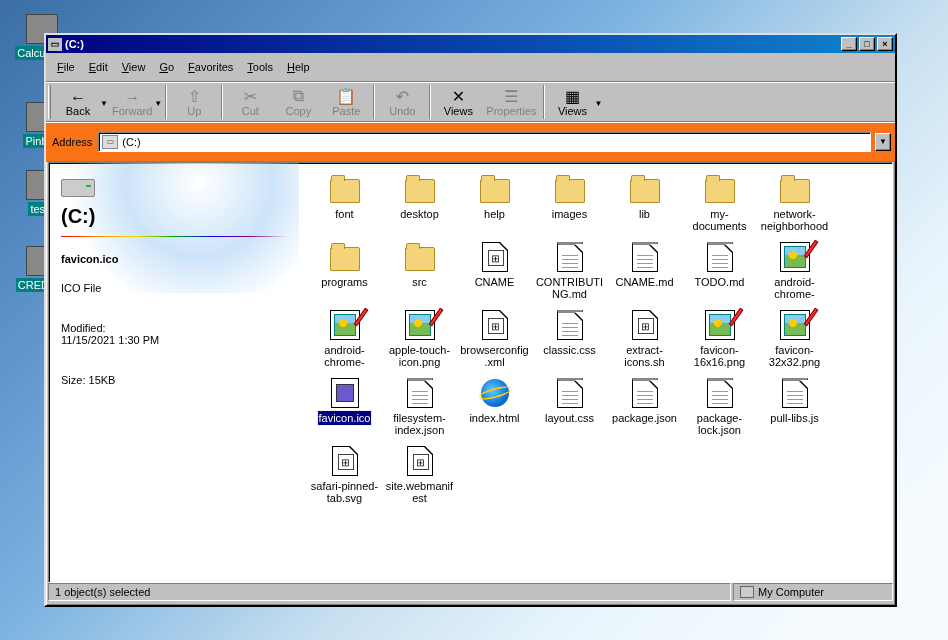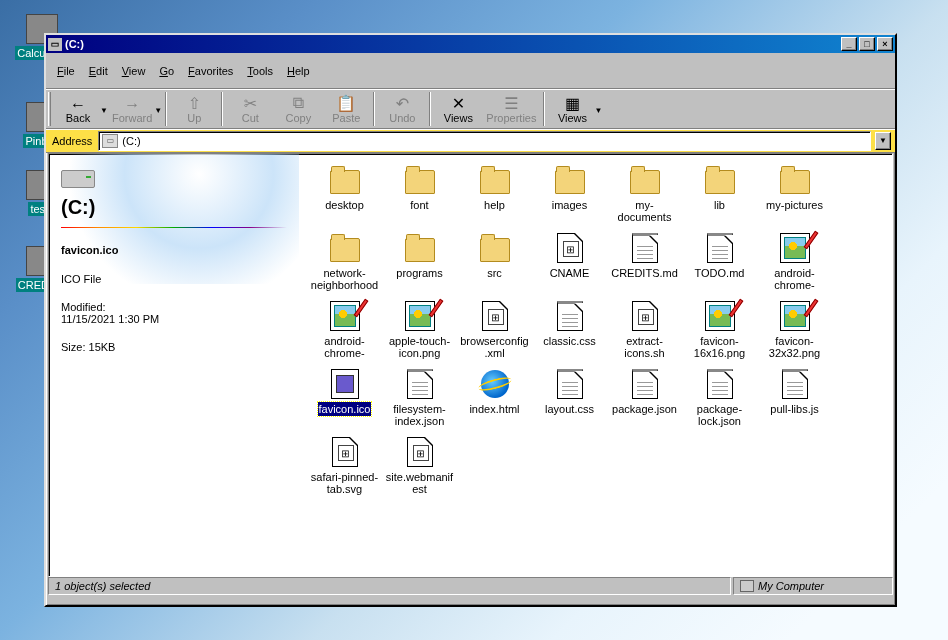--- a/index.html
+++ b/index.html
@@ -56,21 +56,21 @@
     border: 1px solid;
     border-color: #fff #000 #000 #fff;
     box-shadow: inset -1px -1px 0 #808080;
     margin-left: 2px;
     display:flex; align-items:center; justify-content:center;
     font-family: Arial;
     font-size: 9px; font-weight:bold; color:#000;
   }
   .win-btn.close { margin-left:2px; }
   .menubar {
-    height: 36px;
+    height: 29px;
     display:flex; align-items:center;
     padding: 0 4px;
     background:#c0c0c0;
     border-bottom:1px solid #808080;
   }
   .menubar span {
     padding: 2px 7px;
     cursor: default;
   }
   .menubar span u { text-decoration: underline; }
@@ -96,22 +96,22 @@
   }
   .tb-btn.disabled { color:#808080; }
   .tb-btn .tb-ico {
     width: 20px; height: 18px;
     display:flex; align-items:center; justify-content:center;
     font-size: 16px; color:#808080;
   }
   .tb-btn.active .tb-ico { color:#000; }
   .tb-drop { width:8px; font-size:8px; color:#000; padding-top:2px; margin-left:-2px;}
   .addressbar {
-    height: 24px;
-    background:#fde047;
+    height: 40px;
+    background:#f97316;
     border-top:1px solid #fff;
     border-bottom:1px solid #808080;
     display:flex; align-items:center;
     padding: 0 4px;
     gap:4px;
   }
   .addressbar .lbl { padding: 0 2px; }
   .addressbar .field {
     flex:1; height:20px;
     background:#fff;
@@ -173,21 +173,21 @@
     margin-bottom:8px;
   }
   .left-pane .drive-icon::after{
     content:""; position:absolute; right:3px; top:5px; width:5px; height:2px; background:#3a3;
   }
   .left-pane h1 {
     margin:0 0 2px; font-size:20px; font-weight:bold;
   }
   .left-pane .fname { font-weight:bold; margin-top:4px;}
   .left-pane .meta { margin-top: 17px; }
-  .left-pane .block { margin-top: 16px; }
+  .left-pane .block { margin-top: 28px; }
   .right-pane {
     flex:1;
     padding: 10px 4px 4px 8px;
     overflow:auto;
   }
   .grid {
     display:grid;
     grid-template-columns: repeat(7, 75px);
     column-gap: 0px;
     row-gap: 8px;
@@ -292,26 +292,25 @@
     width:28px; height:30px; background:#fff; border:1px solid #000;
     display:flex; align-items:center; justify-content:center;
   }
   .ic-ico .inner{
     width:18px; height:18px;
     background:#6a5acd;
     border:1px solid #333;
   }
   
   .statusbar {
-    height: 26px;
+    height: 20px;
     background:#c0c0c0;
     display:flex;
     margin: 0 2px 2px 2px;
     gap:2px;
-    font-style:italic;
   }
   .statusbar .cell {
     height:18px;
     border:1px solid;
     border-color:#808080 #fff #fff #808080;
     padding: 2px 6px;
     display:flex; align-items:center; gap:4px;
   }
   .statusbar .cell.grow { flex:1; }
   .statusbar .mc-icon {
@@ -427,57 +426,51 @@
         <div>11/15/2021 1:30 PM</div>
       </div>
       <div class="block">Size: 15KB</div>
     </div>
     <div class="right-pane">
       <div class="grid" id="file-grid">
           <div class="item">
             <div class="icon">
               <div class="ic-folder"></div>
             </div>
+                  <div class="label">font</div>
+          </div>
+          <div class="item">
+            <div class="icon">
+              <div class="ic-folder"></div>
+            </div>
                   <div class="label">desktop</div>
           </div>
           <div class="item">
             <div class="icon">
               <div class="ic-folder"></div>
             </div>
-                  <div class="label">font</div>
-          </div>
-          <div class="item">
-            <div class="icon">
-              <div class="ic-folder"></div>
-            </div>
                   <div class="label">help</div>
           </div>
           <div class="item">
             <div class="icon">
               <div class="ic-folder"></div>
             </div>
                   <div class="label">images</div>
           </div>
           <div class="item">
             <div class="icon">
               <div class="ic-folder"></div>
             </div>
+                  <div class="label">lib</div>
+          </div>
+          <div class="item">
+            <div class="icon">
+              <div class="ic-folder"></div>
+            </div>
                   <div class="label">my-documents</div>
-          </div>
-          <div class="item">
-            <div class="icon">
-              <div class="ic-folder"></div>
-            </div>
-                  <div class="label">lib</div>
-          </div>
-          <div class="item">
-            <div class="icon">
-              <div class="ic-folder"></div>
-            </div>
-                  <div class="label">my-pictures</div>
           </div>
           <div class="item">
             <div class="icon">
               <div class="ic-folder"></div>
             </div>
                   <div class="label">network-neighborhood</div>
           </div>
           <div class="item">
             <div class="icon">
               <div class="ic-folder"></div>
@@ -495,21 +488,27 @@
               <div class="ic-doc">
                 <div class="badge">⊞</div>
               </div>
             </div>
                   <div class="label">CNAME</div>
           </div>
           <div class="item">
             <div class="icon">
               <div class="ic-doc text ringtop"></div>
             </div>
-                  <div class="label">CREDITS.md</div>
+                  <div class="label">CONTRIBUTING.md</div>
+          </div>
+          <div class="item">
+            <div class="icon">
+              <div class="ic-doc text ringtop"></div>
+            </div>
+                  <div class="label">CNAME.md</div>
           </div>
           <div class="item">
             <div class="icon">
               <div class="ic-doc text ringtop"></div>
             </div>
                   <div class="label">TODO.md</div>
           </div>
           <div class="item">
             <div class="icon">
               <div class="ic-img">

